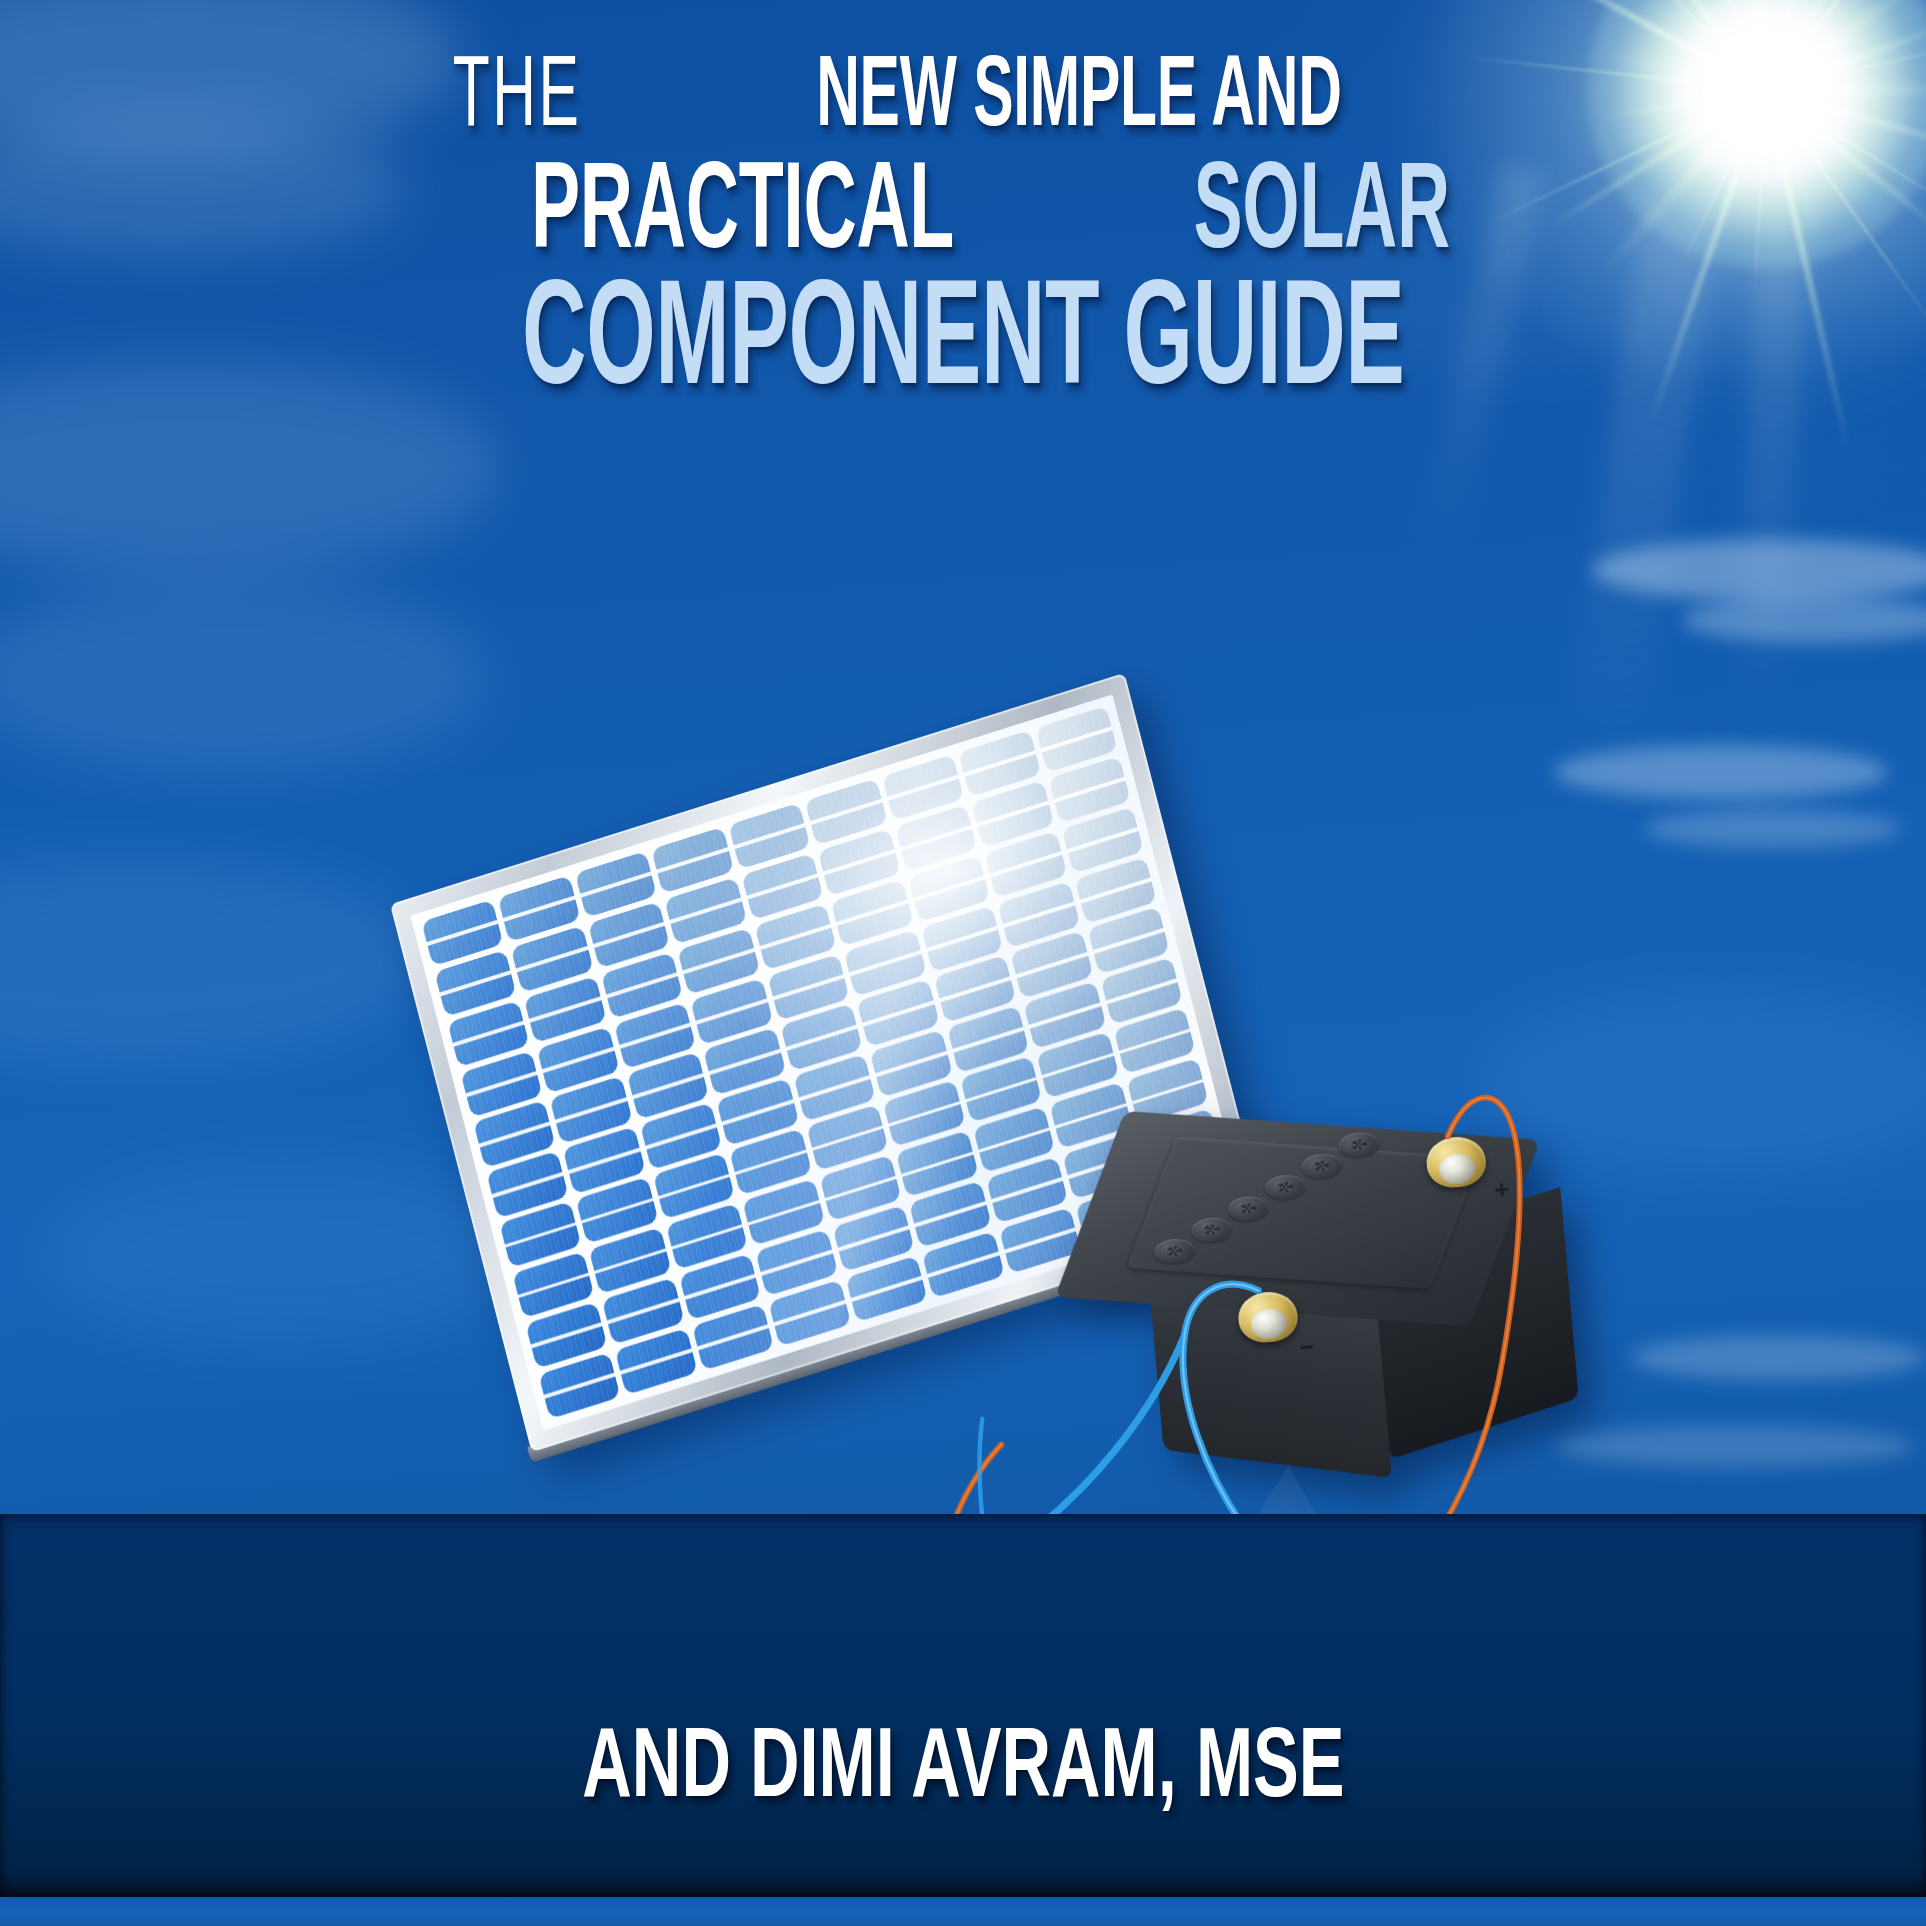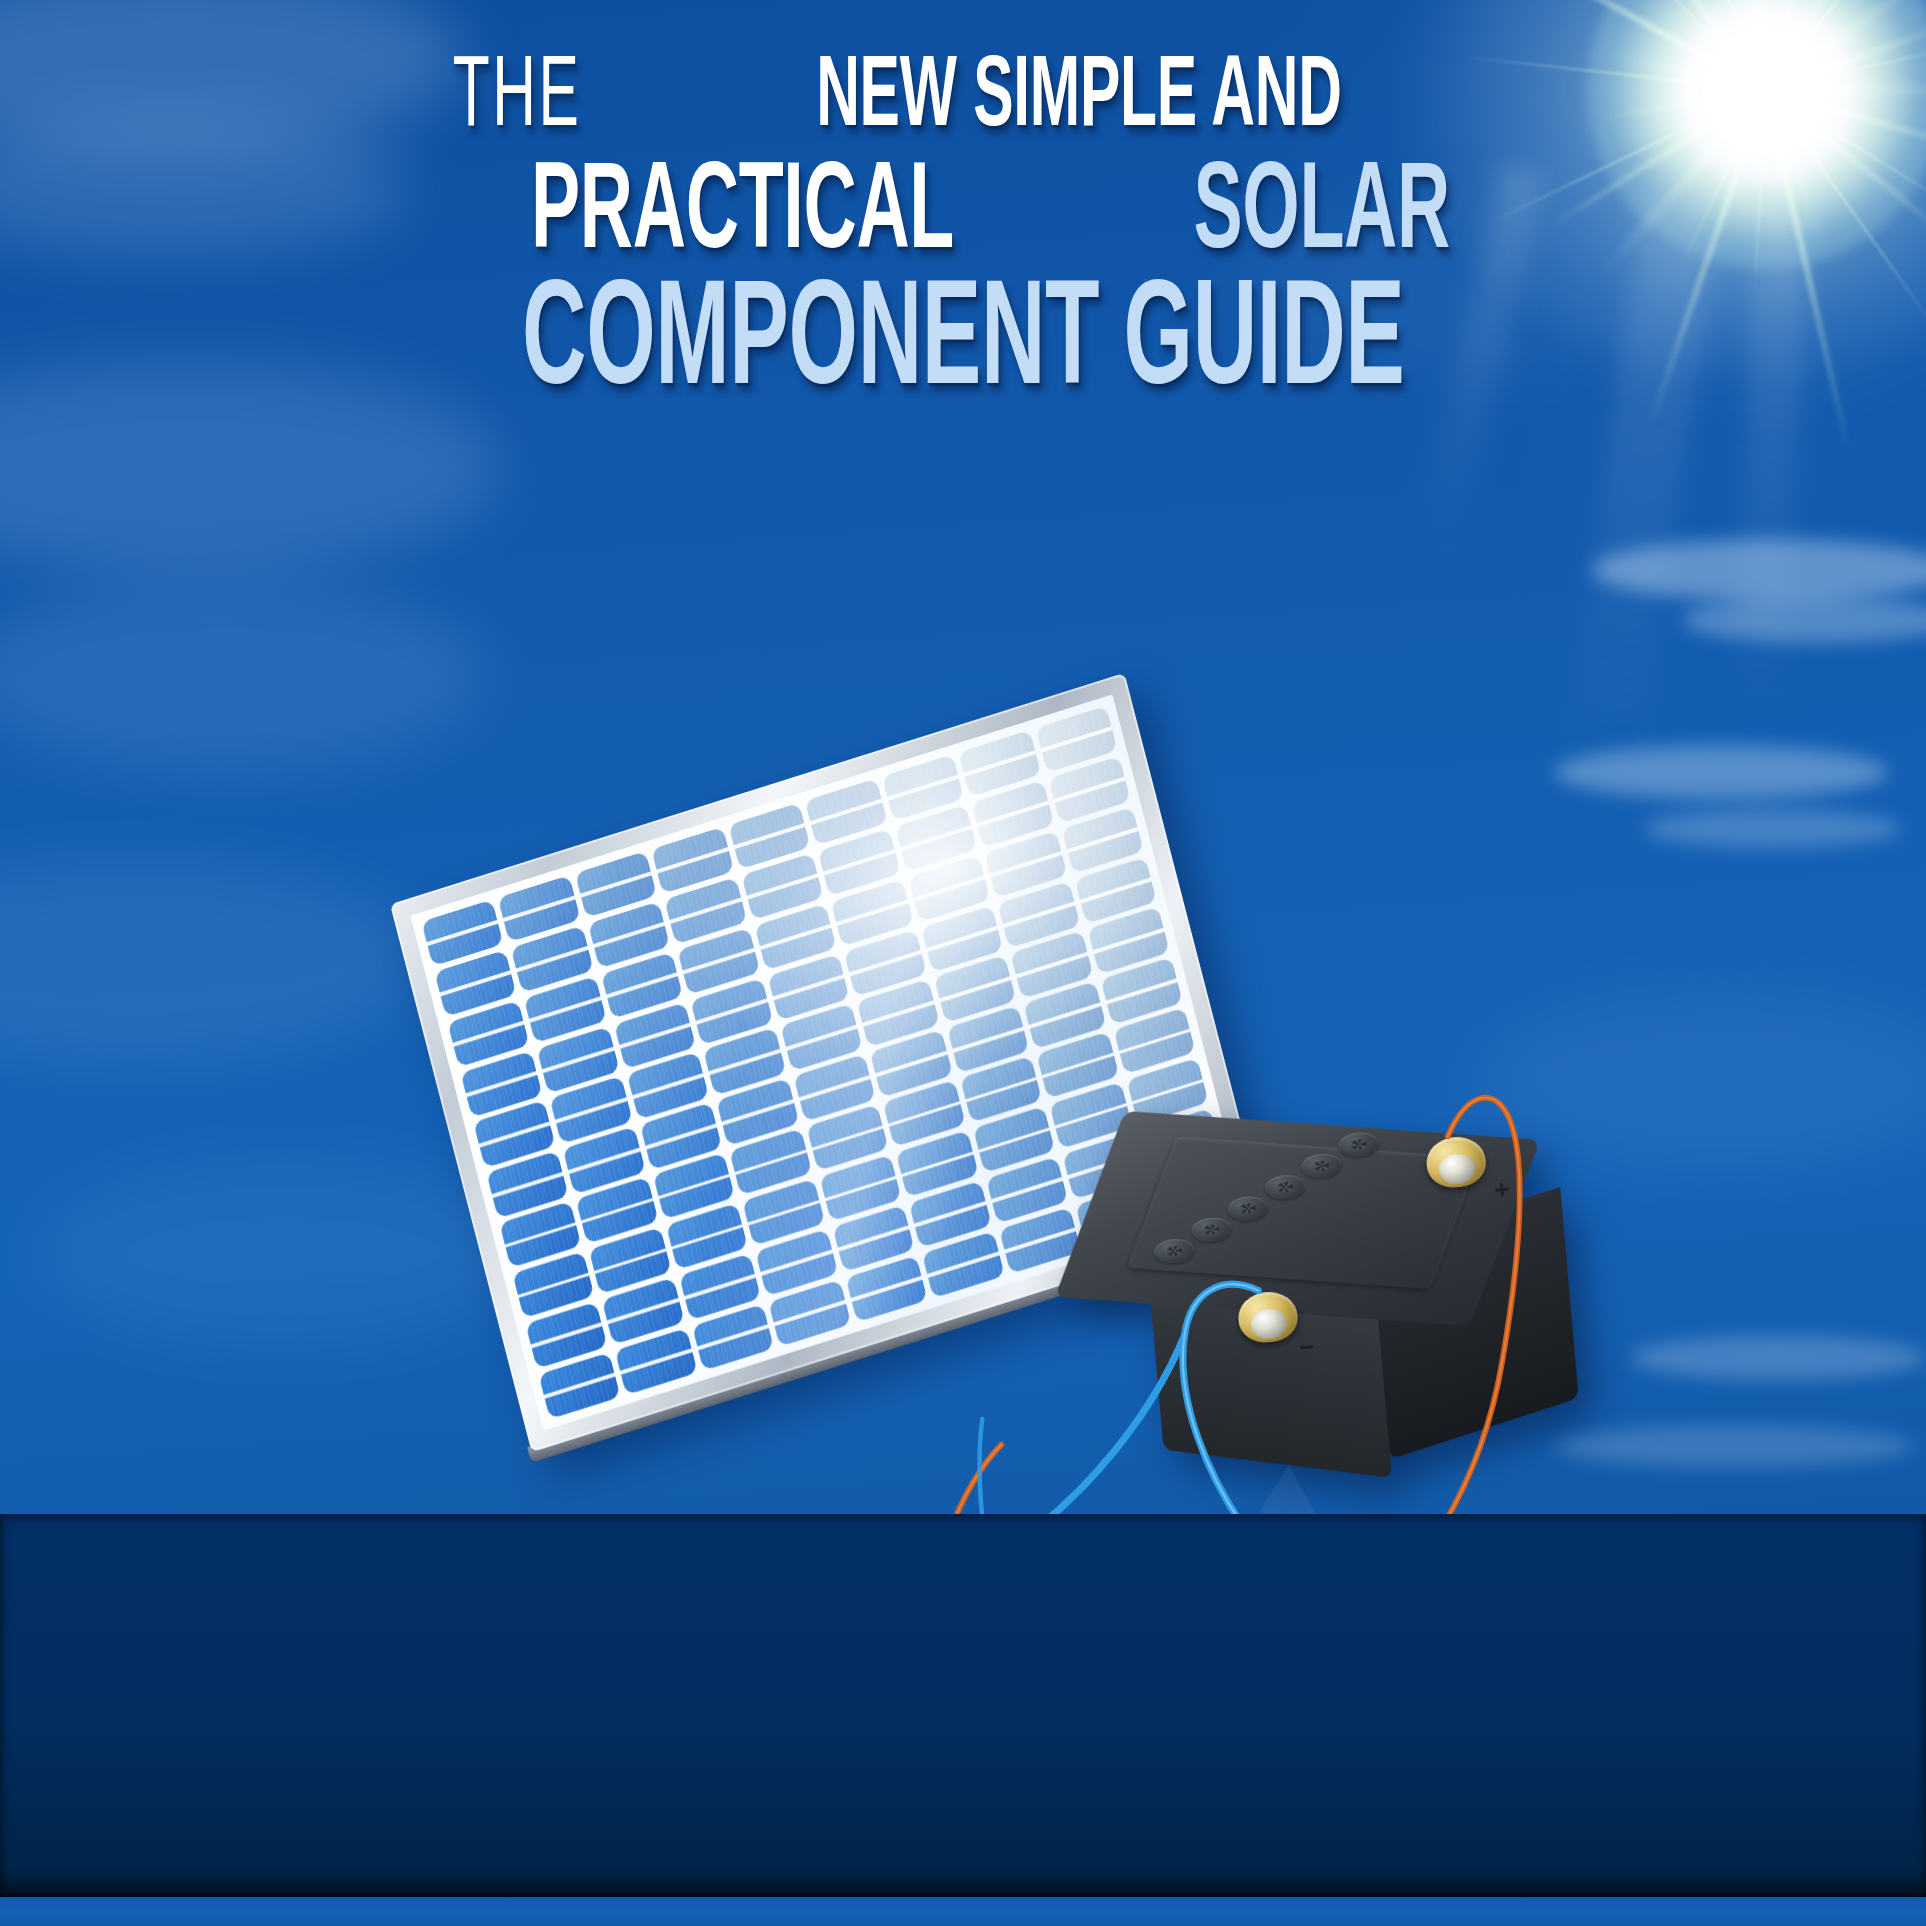--- a/index.html
+++ b/index.html
@@ -410,16 +410,19 @@
     <path d="M2255 1770 C 2285 1700, 2330 1690, 2352 1745 C 2378 1810, 2368 1960, 2340 2120 C 2310 2300, 2220 2470, 2040 2600 C 1870 2720, 1690 2720, 1560 2640 C 1470 2585, 1450 2500, 1470 2420 C 1492 2330, 1540 2270, 1560 2250" fill="none" stroke="#d4621f" stroke-width="9" stroke-linecap="round" opacity="0.96"></path>
     <path d="M2255 1770 C 2285 1700, 2330 1690, 2352 1745 C 2378 1810, 2368 1960, 2340 2120 C 2310 2300, 2220 2470, 2040 2600 C 1870 2720, 1690 2720, 1560 2640 C 1470 2585, 1450 2500, 1470 2420 C 1492 2330, 1540 2270, 1560 2250" fill="none" stroke="#ff9b52" stroke-width="3" stroke-linecap="round" opacity="0.55"></path>
 
     <path d="M1960 2010 C 1905 1985, 1855 2010, 1845 2080 C 1832 2170, 1872 2300, 1968 2420 C 2075 2552, 2145 2640, 2120 2730" fill="none" stroke="#2f9fe8" stroke-width="11" stroke-linecap="round" opacity="0.97"></path>
     <path d="M1845 2080 C 1800 2190, 1700 2330, 1560 2420 C 1460 2486, 1420 2560, 1448 2650" fill="none" stroke="#2f9fe8" stroke-width="11" stroke-linecap="round" opacity="0.97"></path>
     <path d="M1960 2010 C 1905 1985, 1855 2010, 1845 2080 C 1832 2170, 1872 2300, 1968 2420 C 2075 2552, 2145 2640, 2120 2730" fill="none" stroke="#9fdcff" stroke-width="3.5" stroke-linecap="round" opacity="0.6"></path>
     <path d="M1530 2210 C 1520 2290, 1528 2400, 1552 2470" fill="none" stroke="#2f9fe8" stroke-width="7" stroke-linecap="round" opacity="0.85"></path>
   </svg>
 
   <div id="author-banner"></div>
+  <h2 class="aline" id="author-line-2">
+    <span class="w">AND DIMI AVRAM, MSE</span>
+  </h2>
   <div id="bottom-strip"></div>
 
 </div>
 
 
 </body></html>

